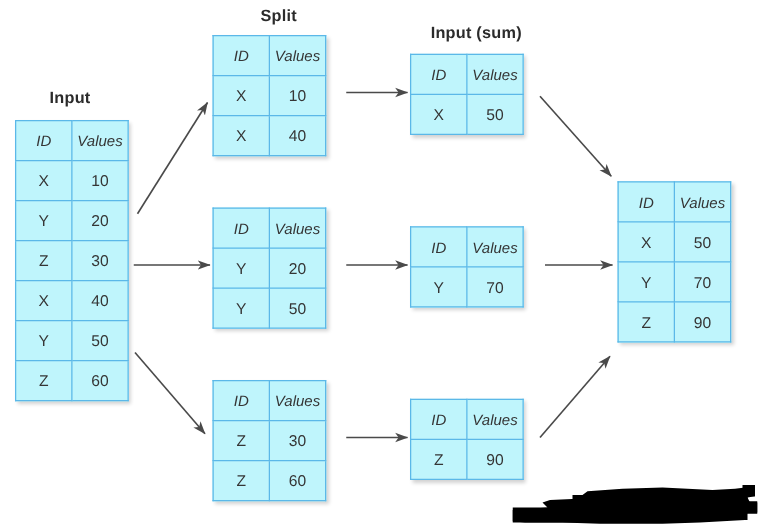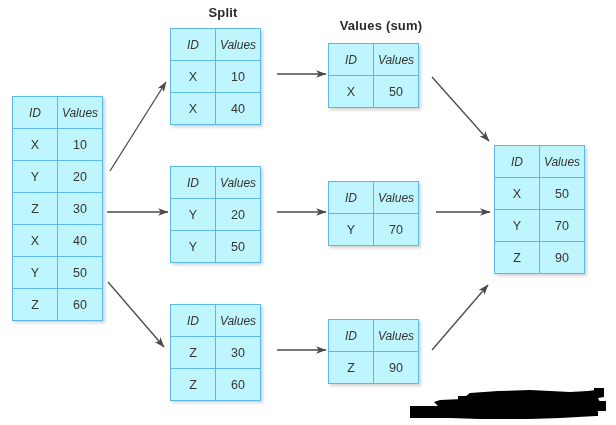--- a/index.html
+++ b/index.html
@@ -85,22 +85,23 @@
 
     <line x1="277" y1="350" x2="326" y2="350" stroke="#4a4a4a" stroke-width="1.3" marker-end="url(#ah)"></line>
 
     <line x1="432" y1="77" x2="489" y2="141" stroke="#4a4a4a" stroke-width="1.3" marker-end="url(#ah)"></line>
 
     <line x1="436" y1="212" x2="490" y2="212" stroke="#4a4a4a" stroke-width="1.3" marker-end="url(#ah)"></line>
 
     <line x1="432" y1="350" x2="488" y2="285" stroke="#4a4a4a" stroke-width="1.3" marker-end="url(#ah)"></line>
   </svg>
 
+  <div class="group-title" style="left:12px; top:70px; width:88px;">Input</div>
   <div class="group-title" style="left:168px; top:5px; width:110px;">Split</div>
-  <div class="group-title" style="left:326px; top:18px; width:110px;">Values (sum)</div>
+  <div class="group-title" style="left:326px; top:18px; width:110px;">Input (sum)</div>
 
   <table class="tbl" style="left:12px; top:96px;">
     <tbody>
       <tr>
         <td class="hdr">ID</td>
         <td class="hdr">Values</td>
       </tr>
       <tr>
         <td>X</td>
         <td>10</td>

